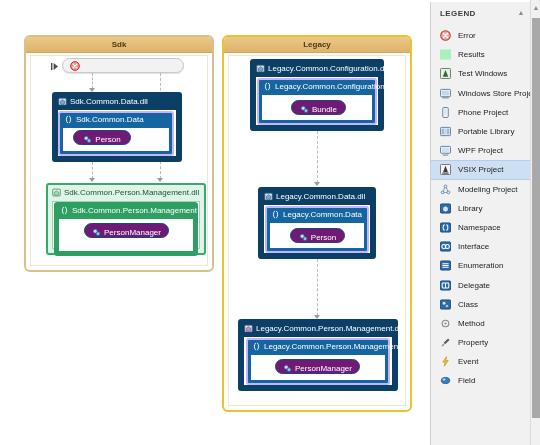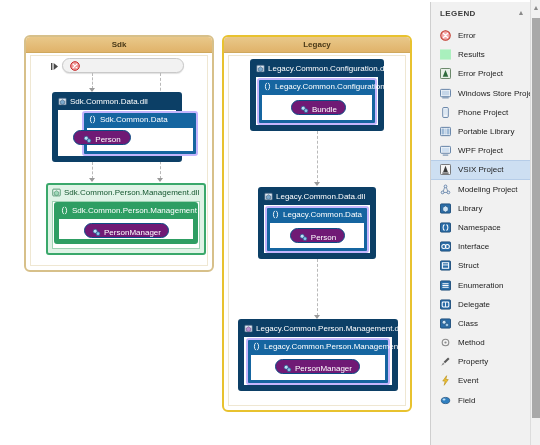--- a/index.html
+++ b/index.html
@@ -119,21 +119,21 @@
         <svg width="9" height="9" viewBox="0 0 12 12" aria-hidden="true">
           <rect x="1" y="1.5" width="10" height="9" rx="1" fill="#dfe9f2" stroke="#35587a" stroke-width="1"></rect>
           <path d="M3 5.5 L6 3.6 L9 5.5 L9 8.6 L6 10.2 L3 8.6 Z" fill="#7aa8cc" stroke="#2e4d6b" stroke-width=".7"></path>
         </svg>
       </span>
       <span>Sdk.Common.Data.dll</span>
     </div>
     <div class="abody"></div>
   </div>
 
-  <div class="ns" style="left:58px;top:111px;width:116px;height:45px;margin-left:24px;">
+  <div class="ns" style="left:58px;top:111px;width:116px;height:45px;">
     <div class="nhead">
       <span class="ico">
         <svg width="9" height="9" viewBox="0 0 12 12" aria-hidden="true">
           <path d="M4.6 1.5 C2.6 3 2.6 9 4.6 10.5" fill="none" stroke="#ffffff" stroke-width="1.2" stroke-linecap="round"></path>
           <path d="M7.4 1.5 C9.4 3 9.4 9 7.4 10.5" fill="none" stroke="#ffffff" stroke-width="1.2" stroke-linecap="round"></path>
         </svg>
       </span>
       <span>Sdk.Common.Data</span>
     </div>
     <div class="nbody"></div>
@@ -158,21 +158,21 @@
         <svg width="9" height="9" viewBox="0 0 12 12" aria-hidden="true">
           <rect x="1" y="1.5" width="10" height="9" rx="1" fill="#eaf7ef" stroke="#2f7d52" stroke-width="1"></rect>
           <path d="M3 5.5 L6 3.6 L9 5.5 L9 8.6 L6 10.2 L3 8.6 Z" fill="#9fd8b8" stroke="#2f7d52" stroke-width=".7"></path>
         </svg>
       </span>
       <span>Sdk.Common.Person.Management.dll</span>
     </div>
     <div class="abody"></div>
   </div>
 
-  <div class="ns res" style="left:54px;top:202px;width:144px;height:42px;">
+  <div class="ns res" style="left:54px;top:202px;width:144px;height:54px;">
     <div class="nhead">
       <span class="ico">
         <svg width="9" height="9" viewBox="0 0 12 12" aria-hidden="true">
           <path d="M4.6 1.5 C2.6 3 2.6 9 4.6 10.5" fill="none" stroke="#ffffff" stroke-width="1.2" stroke-linecap="round"></path>
           <path d="M7.4 1.5 C9.4 3 9.4 9 7.4 10.5" fill="none" stroke="#ffffff" stroke-width="1.2" stroke-linecap="round"></path>
         </svg>
       </span>
       <span>Sdk.Common.Person.Management</span>
     </div>
     <div class="nbody"></div>
@@ -334,21 +334,21 @@
         </span>
         <span class="ltxt">Results</span>
       </div>
       <div class="lrow">
         <span class="lico">
           <svg width="11" height="11" viewBox="0 0 12 12" aria-hidden="true">
             <rect x="0.5" y="0.5" width="11" height="11" rx="1" fill="#e8f0e8" stroke="#5a7a5a"></rect>
             <path d="M6 2.2 L9 9.5 L3 9.5 Z" fill="#2f6b3d"></path>
           </svg>
         </span>
-        <span class="ltxt">Error Project</span>
+        <span class="ltxt">Test Windows</span>
       </div>
       <div class="lrow">
         <span class="lico">
           <svg width="11" height="11" viewBox="0 0 12 12" aria-hidden="true">
             <rect x="0.5" y="1.5" width="11" height="8" rx="1" fill="#eef3f8" stroke="#5878a0"></rect>
             <rect x="2" y="3" width="8" height="5" fill="#c5d6e8"></rect>
             <path d="M2.5 10.8 H9.5" stroke="#5878a0" stroke-width="1"></path>
           </svg>
         </span>
         <span class="ltxt">Windows Store Project</span>
@@ -430,30 +430,20 @@
             <circle cx="4.2" cy="6" r="2.2" fill="none" stroke="#fff" stroke-width="1.1"></circle>
             <circle cx="8" cy="6" r="2.2" fill="none" stroke="#fff" stroke-width="1.1"></circle>
           </svg>
         </span>
         <span class="ltxt">Interface</span>
       </div>
       <div class="lrow">
         <span class="lico">
           <svg width="11" height="11" viewBox="0 0 12 12" aria-hidden="true">
             <rect x="0.5" y="1" width="11" height="10" rx="1" fill="#2b6da8" stroke="#1b4c78"></rect>
-            <rect x="2.6" y="3" width="6.8" height="6" fill="none" stroke="#fff" stroke-width="1.1"></rect>
-            <path d="M2.6 5.4 H9.4" stroke="#fff" stroke-width="1"></path>
-          </svg>
-        </span>
-        <span class="ltxt">Struct</span>
-      </div>
-      <div class="lrow">
-        <span class="lico">
-          <svg width="11" height="11" viewBox="0 0 12 12" aria-hidden="true">
-            <rect x="0.5" y="1" width="11" height="10" rx="1" fill="#2b6da8" stroke="#1b4c78"></rect>
             <path d="M3 4 H9 M3 6 H9 M3 8 H9" stroke="#fff" stroke-width="1.1" stroke-linecap="round"></path>
           </svg>
         </span>
         <span class="ltxt">Enumeration</span>
       </div>
       <div class="lrow">
         <span class="lico">
           <svg width="11" height="11" viewBox="0 0 12 12" aria-hidden="true">
             <rect x="0.5" y="1" width="11" height="10" rx="1" fill="#2b6da8" stroke="#1b4c78"></rect>
             <rect x="2.4" y="3.4" width="7.2" height="5.2" rx="1" fill="none" stroke="#fff" stroke-width="1.1"></rect>

